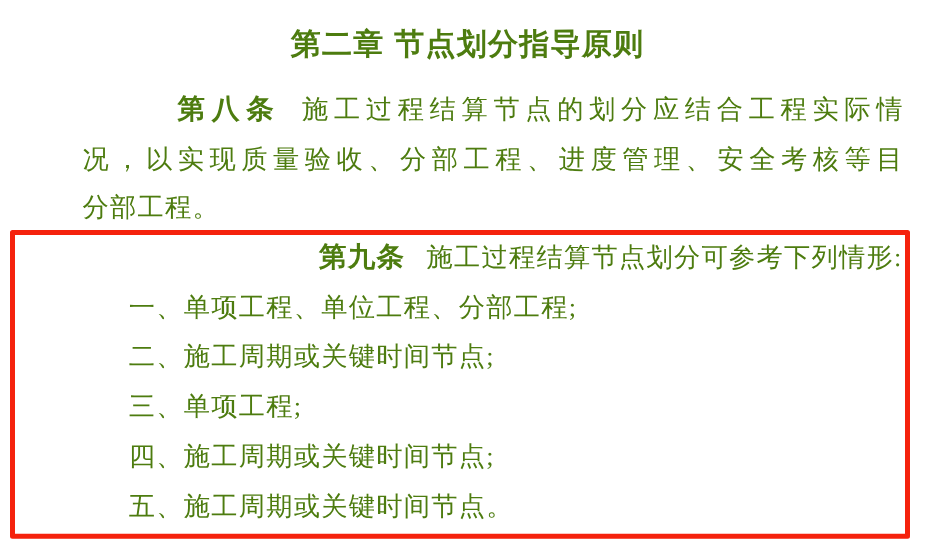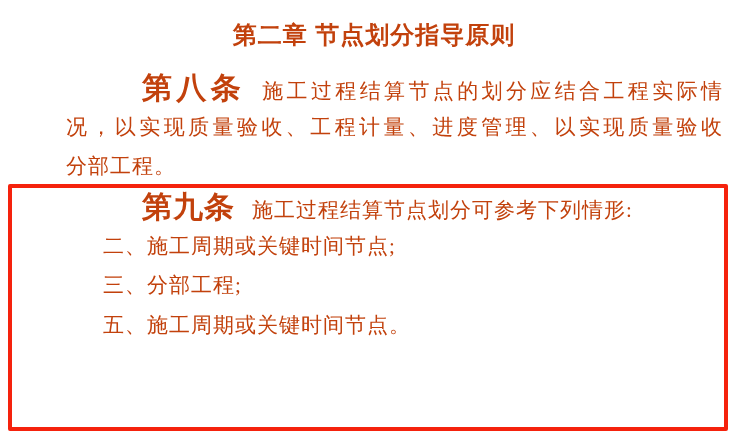--- a/index.html
+++ b/index.html
@@ -7,21 +7,21 @@
     padding: 0;
     background: #ffffff;
   }
   .page {
     position: relative;
     width: 748px;
     height: 443px;
     background: #ffffff;
     overflow: hidden;
     font-family: "Liberation Serif", "DejaVu Serif", serif;
-    color: #c2410c;
+    color: #4d7c0f;
   }
   .doc-title {
     position: absolute;
     top: 19px;
     left: 0;
     width: 748px;
     text-align: center;
     font-family: "Liberation Sans", "DejaVu Sans", sans-serif;
     font-weight: bold;
     font-size: 24px;
@@ -41,28 +41,29 @@
     letter-spacing: 1px;
   }
   
   .just {
     text-align: justify;
     text-align-last: justify;
     letter-spacing: 0;
   }
   .indent-first {
     text-indent: 76px;
+    text-align: right;
   }
   .list-item {
     padding-left: 37px;
   }
   .article-label {
-    font-family: Liberation Serif, serif;
+    font-family: Liberation Mono, monospace;
     font-weight: bold;
-    font-size: 30px;
+    font-size: 22px;
     margin-right: 17px;
     letter-spacing: 1px;
   }
   .highlight-box {
     position: absolute;
     left: 8px;
     top: 184px;
     width: 712px;
     height: 239px;
     border: 4px solid #f5220d;
@@ -75,28 +76,30 @@
 
 <div class="page">
 
   <div class="doc-title">第二章 节点划分指导原则</div>
 
   <div class="text-block">
 
     <div class="line just indent-first">
       <span class="article-label">第八条</span><span>施工过程结算节点的划分应结合工程实际情</span>
     </div>
-    <div class="line just">况，以实现质量验收、工程计量、进度管理、以实现质量验收</div>
+    <div class="line just">况，以实现质量验收、分部工程、进度管理、安全考核等目</div>
     <div class="line">分部工程。</div>
 
     <div class="line indent-first">
       <span class="article-label">第九条</span><span>施工过程结算节点划分可参考下列情形:</span>
     </div>
 
+    <div class="line list-item">一、单项工程、单位工程、分部工程;</div>
     <div class="line list-item">二、施工周期或关键时间节点;</div>
-    <div class="line list-item">三、分部工程;</div>
+    <div class="line list-item">三、单项工程;</div>
+    <div class="line list-item">四、施工周期或关键时间节点;</div>
     <div class="line list-item">五、施工周期或关键时间节点。</div>
 
   </div>
 
   <div class="highlight-box" style="border-color: rgb(245, 34, 13);"></div>
 
 </div>
 
 </body></html>

